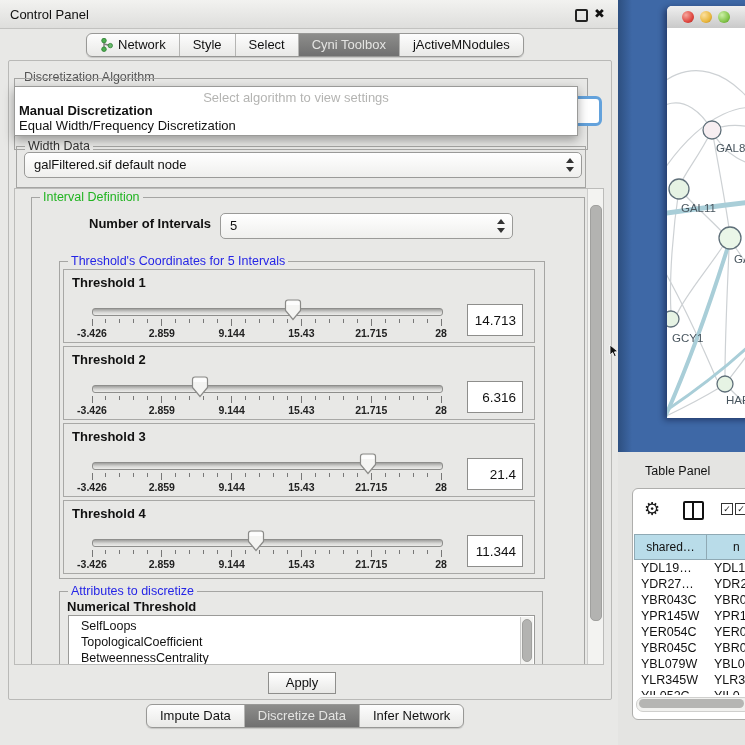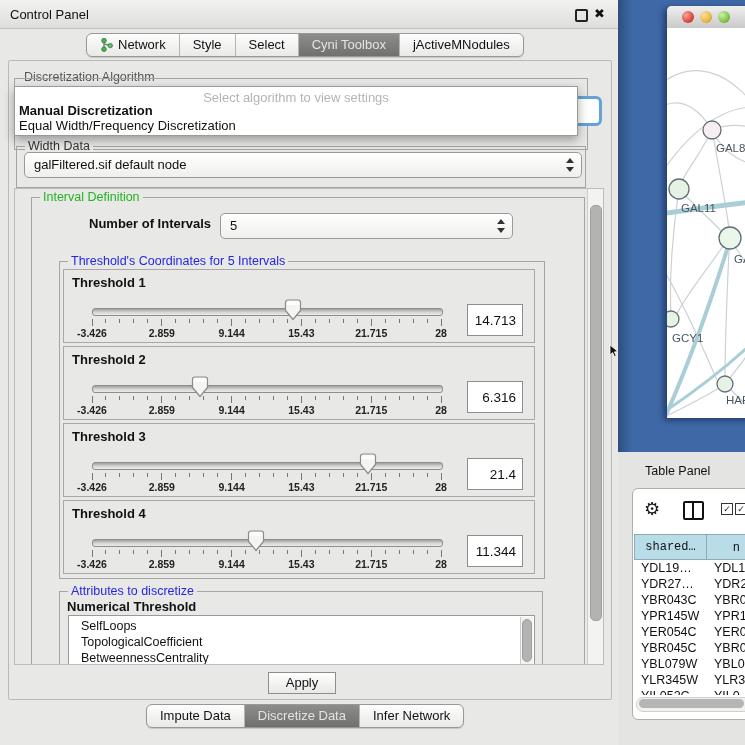--- a/index.html
+++ b/index.html
@@ -441,21 +441,21 @@
 </svg>
 
 <div class="abs" id="tp-region">
   <span class="abs" id="tp-title">Table Panel</span>
   <div class="abs" id="tp-container">
     <span class="abs" id="tp-gear">⚙</span>
     <span class="abs" id="tp-cols"></span>
     <span class="abs tp-check" style="left:88px;">✓</span>
     <span class="abs tp-check" style="left:102px;">✓</span>
     <div class="abs" id="tbl-header">
-      <div class="hcell" style="width:73px;font-family:Liberation Mono, monospace;">shared…</div>
+      <div class="hcell" style="width:73px;">shared…</div>
       <div class="hcell" style="width:46px;text-align:left;padding-left:26px;">n</div>
     </div>
     <div class="abs" id="tbl-rows">
         <div class="trow">
           <div class="tcell" style="width: 73px;">YDL19…</div>
           <div class="tcell" style="width: 46px;">YDL1</div>
         </div>
         <div class="trow">
           <div class="tcell" style="width: 73px;">YDR27…</div>
           <div class="tcell" style="width: 46px;">YDR2</div>

